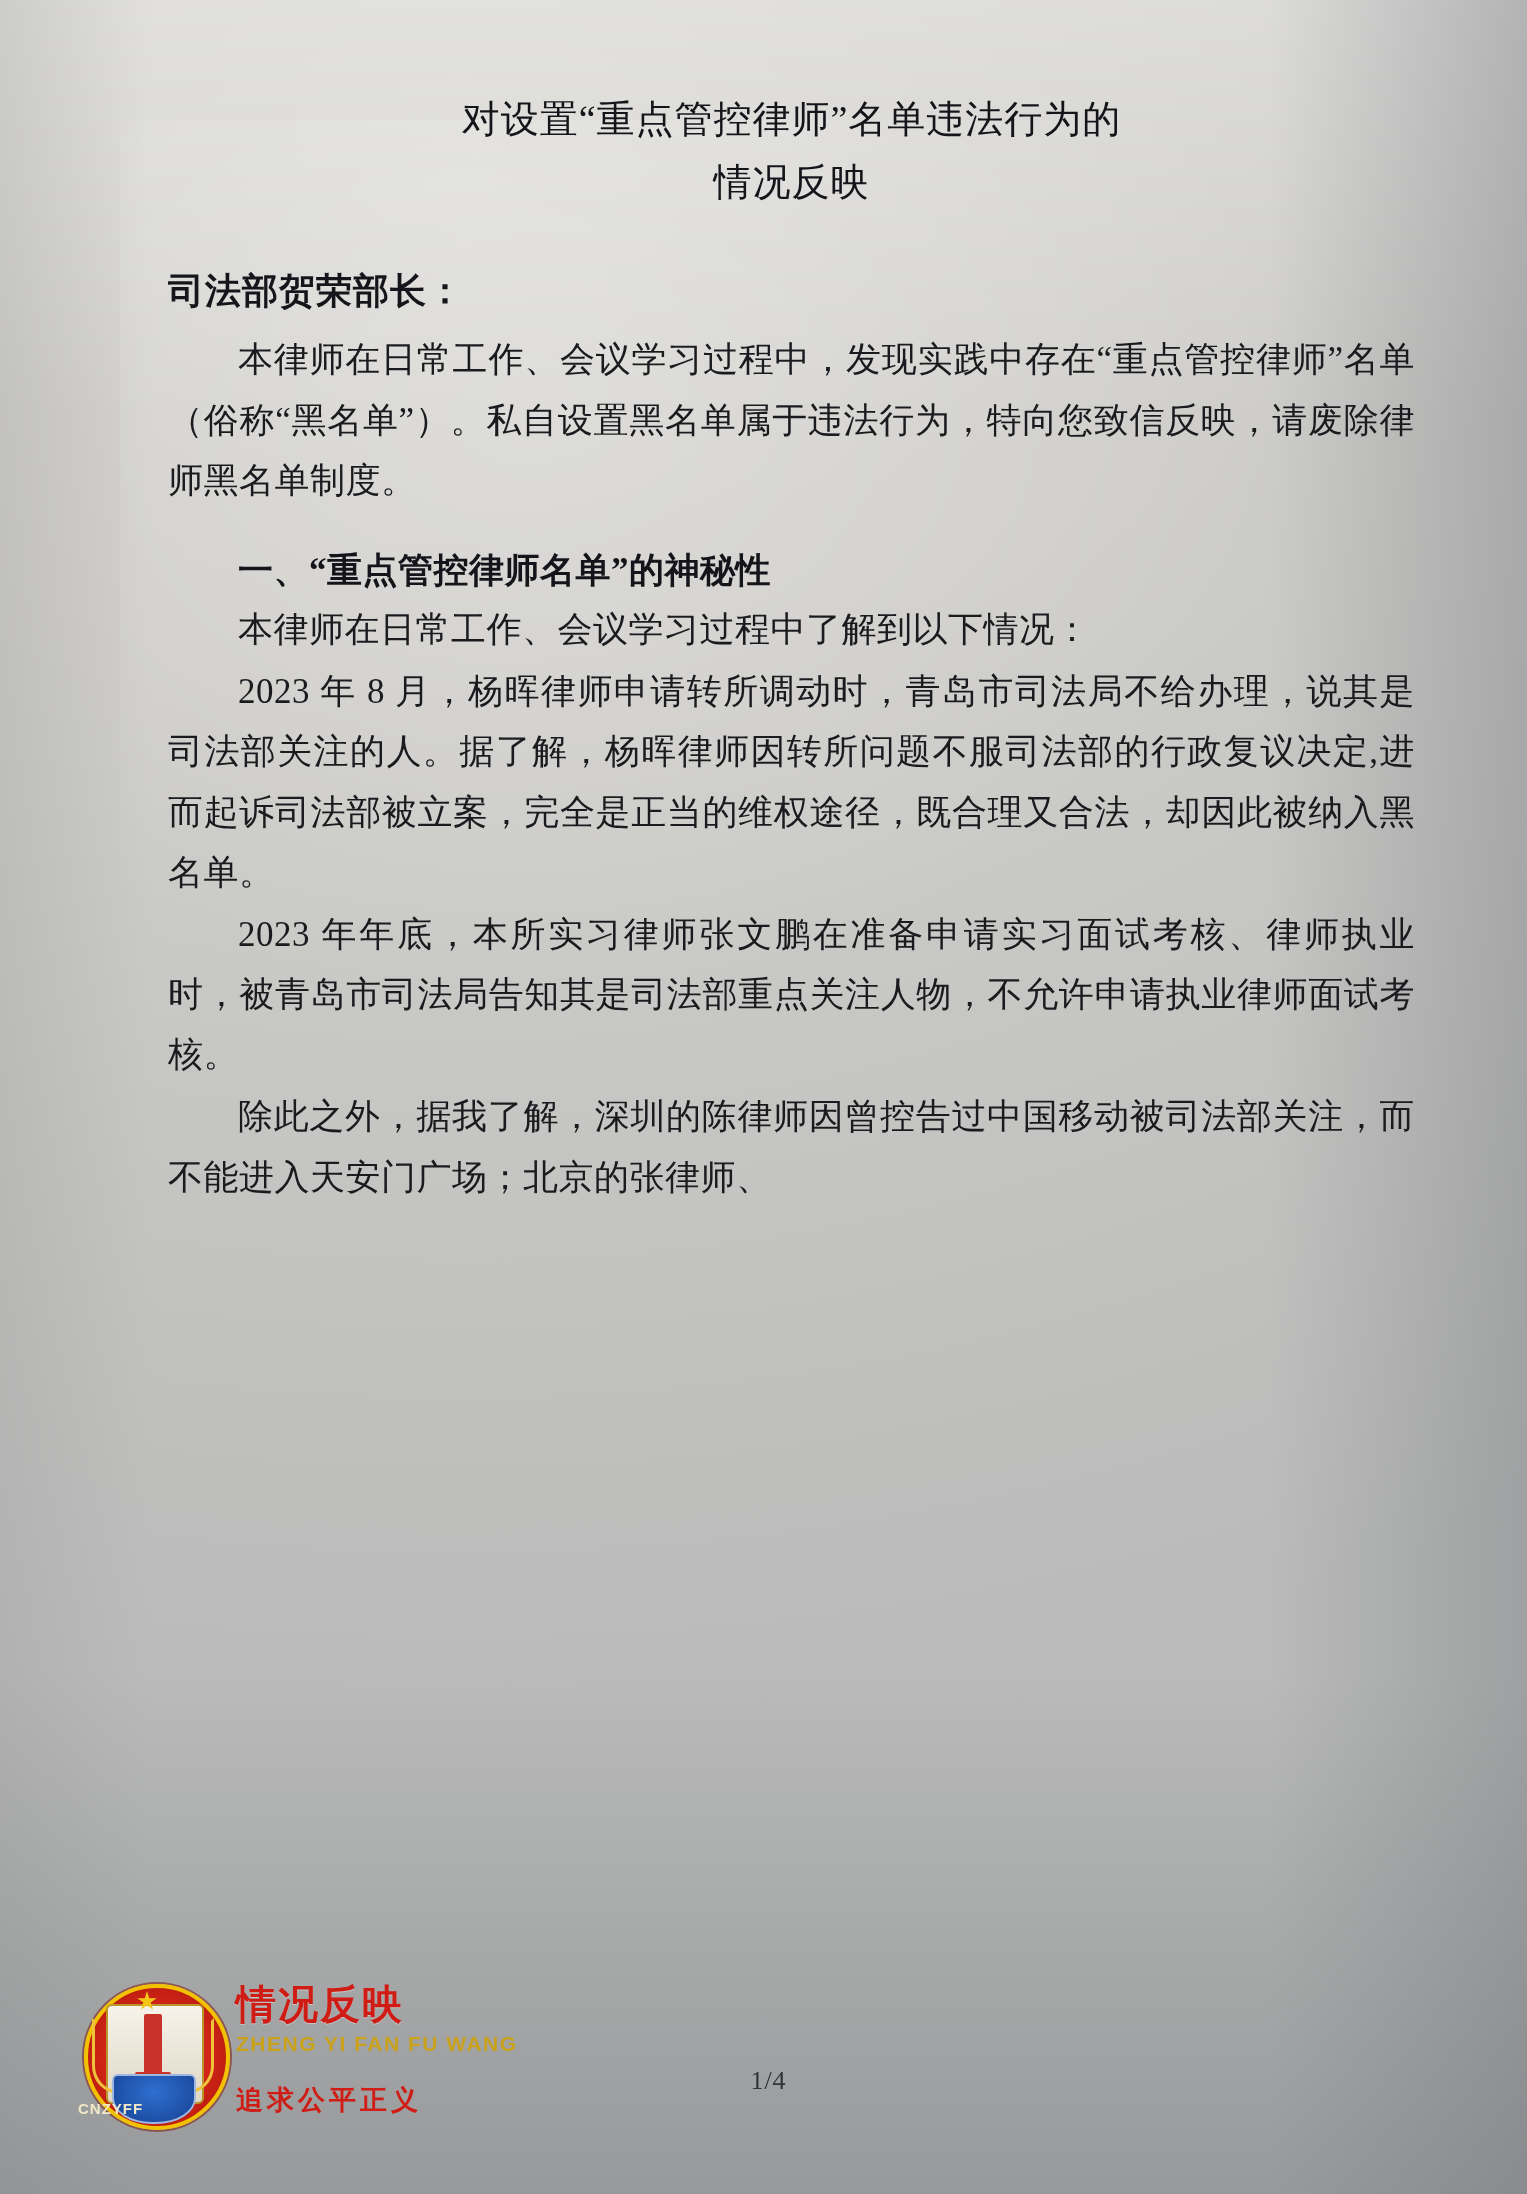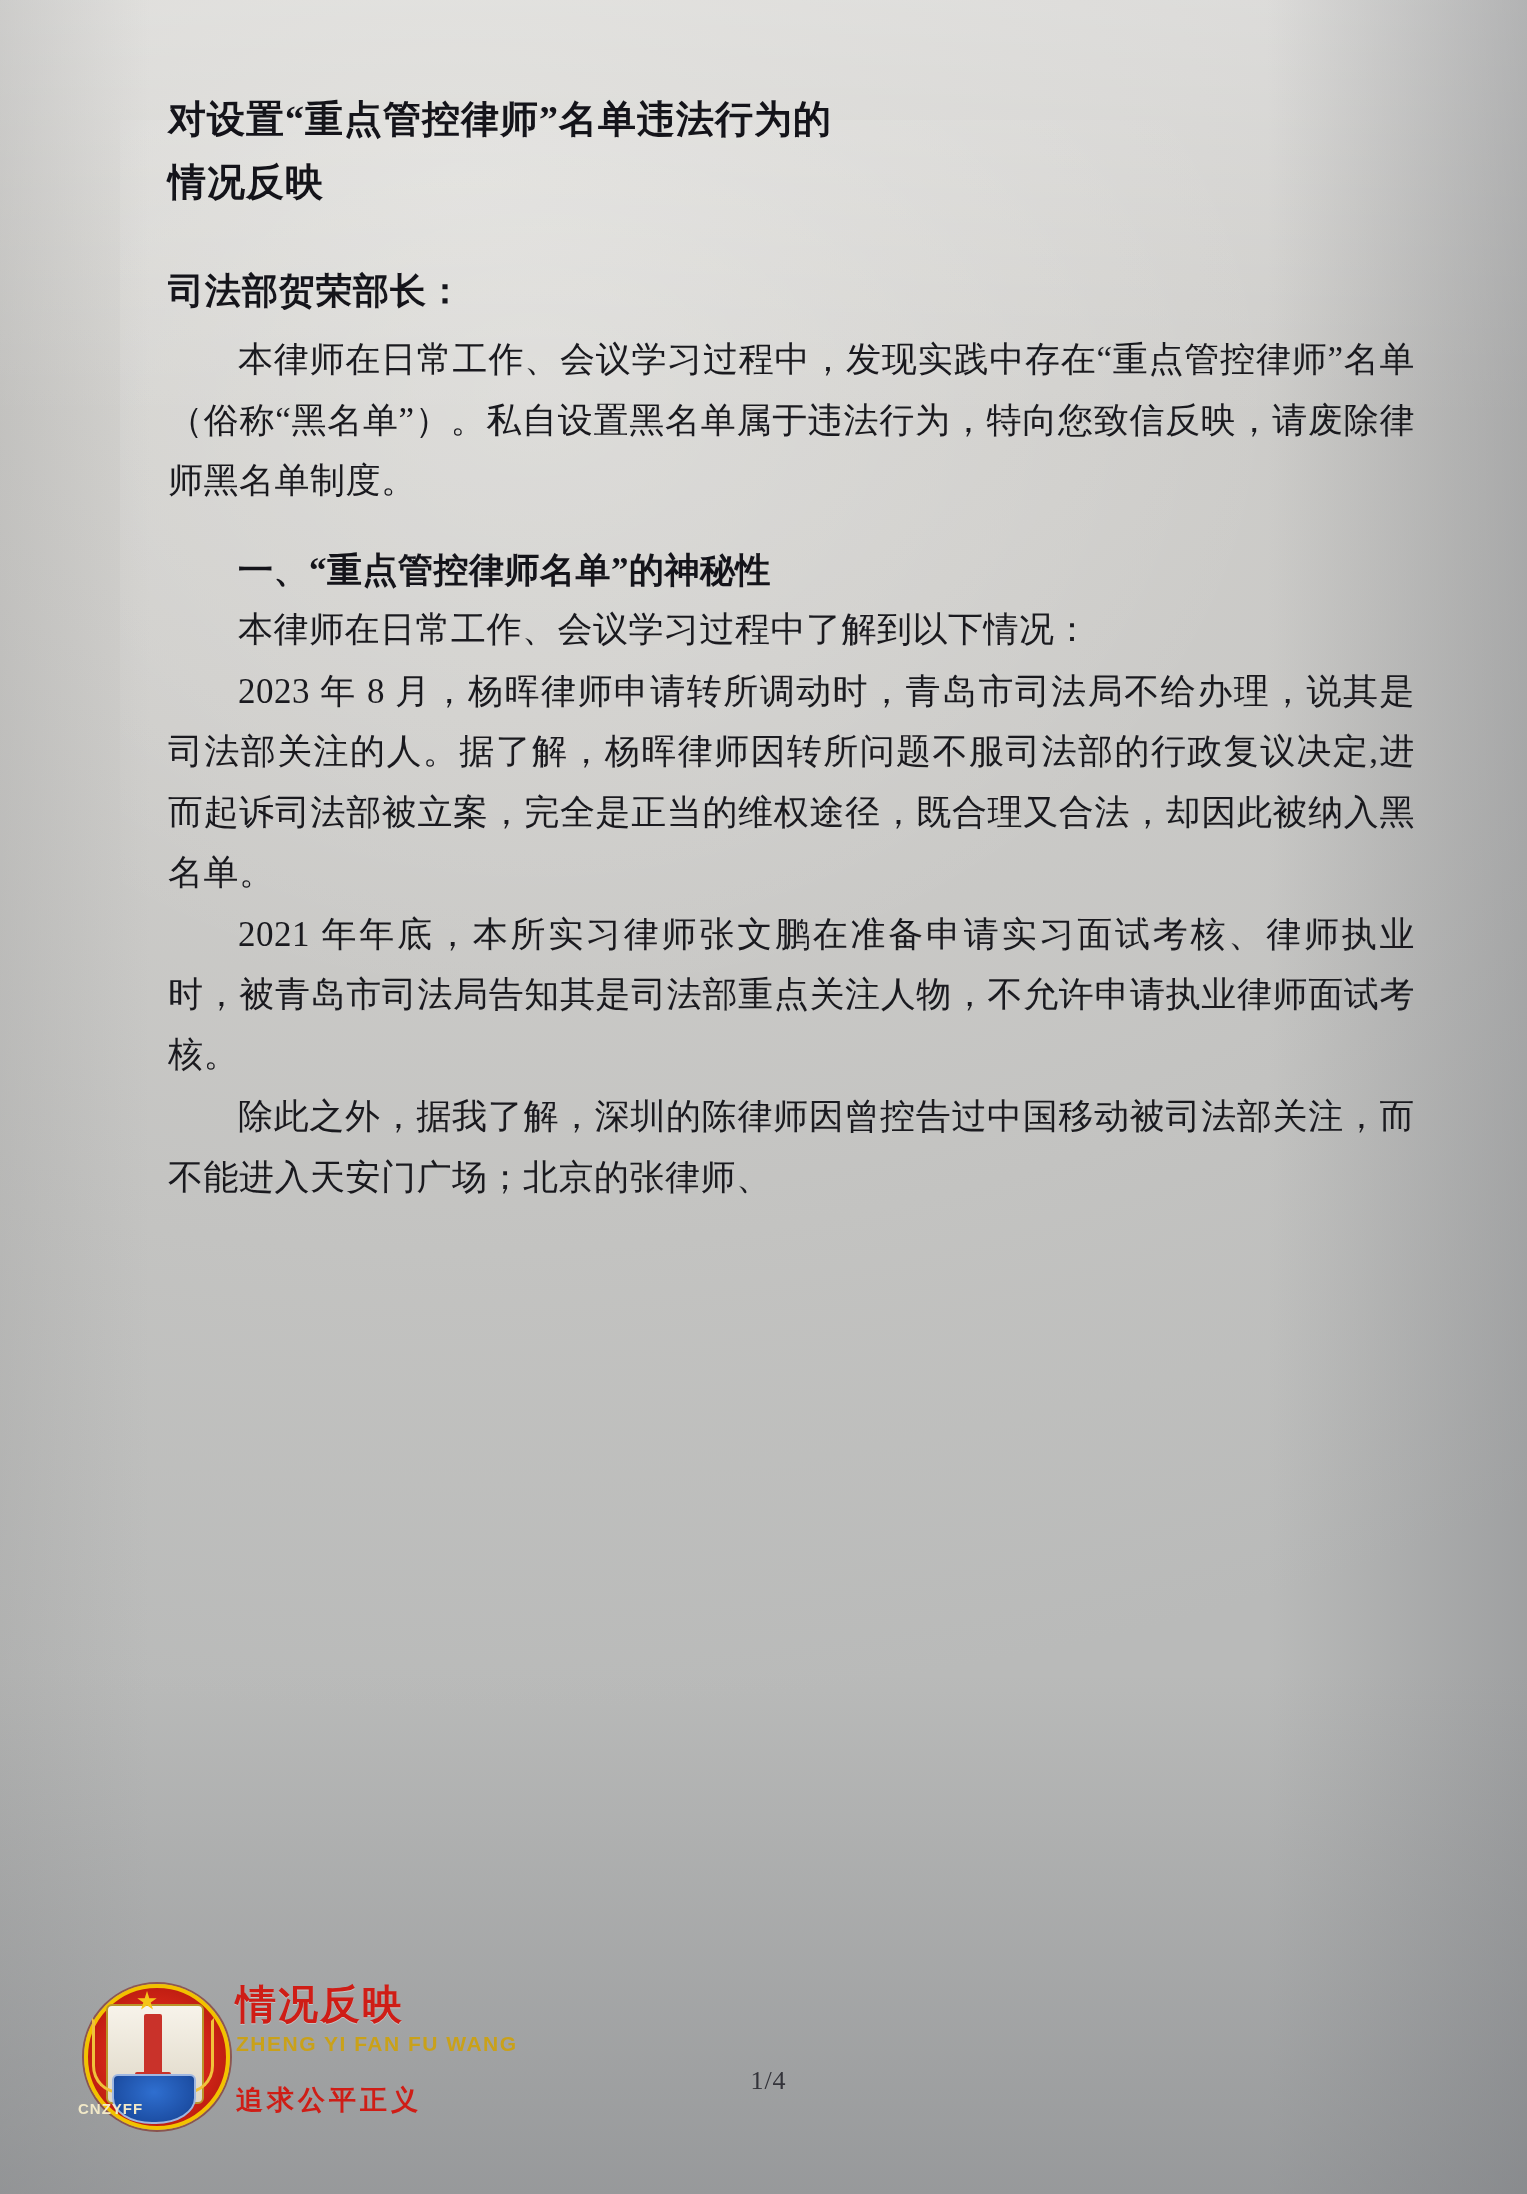--- a/index.html
+++ b/index.html
@@ -50,22 +50,22 @@
     pointer-events: none;
   }
 
   .content {
     position: relative;
     z-index: 3;
     padding: 88px 112px 0 168px;
   }
 
   .doc-title {
-    text-align: left;
-    font-weight: bold;
+    text-align: center;
+    font-weight: normal;
     font-size: 38px;
     line-height: 1.65;
     letter-spacing: 1px;
     margin: 0 0 0 0;
     color: #14141a;
   }
   .doc-title .line2 {
     display: block;
   }
 
@@ -252,21 +252,21 @@
     </div>
 
     <div class="salutation">司法部贺荣部长：</div>
 
     <p class="para">本律师在日常工作、会议学习过程中，发现实践中存在“重点管控律师”名单（俗称“黑名单”）。私自设置黑名单属于违法行为，特向您致信反映，请废除律师黑名单制度。</p>
 
     <h2 class="section">一、“重点管控律师名单”的神秘性</h2>
 
     <p class="para tight">本律师在日常工作、会议学习过程中了解到以下情况：</p>
     <p class="para tight">2023 年 8 月，杨晖律师申请转所调动时，青岛市司法局不给办理，说其是司法部关注的人。据了解，杨晖律师因转所问题不服司法部的行政复议决定,进而起诉司法部被立案，完全是正当的维权途径，既合理又合法，却因此被纳入黑名单。</p>
-    <p class="para tight">2021 年年底，本所实习律师张文鹏在准备申请实习面试考核、律师执业时，被青岛市司法局告知其是司法部重点关注人物，不允许申请执业律师面试考核。</p>
+    <p class="para tight">2023 年年底，本所实习律师张文鹏在准备申请实习面试考核、律师执业时，被青岛市司法局告知其是司法部重点关注人物，不允许申请执业律师面试考核。</p>
     <p class="para tight">除此之外，据我了解，深圳的陈律师因曾控告过中国移动被司法部关注，而不能进入天安门广场；北京的张律师、</p>
 
   </div>
 
   <div class="page-number">1/4</div>
 
   <div class="watermark">
     <div class="wm-emblem">
       <div class="wm-ring"></div>
       <div class="wm-inner"></div>

